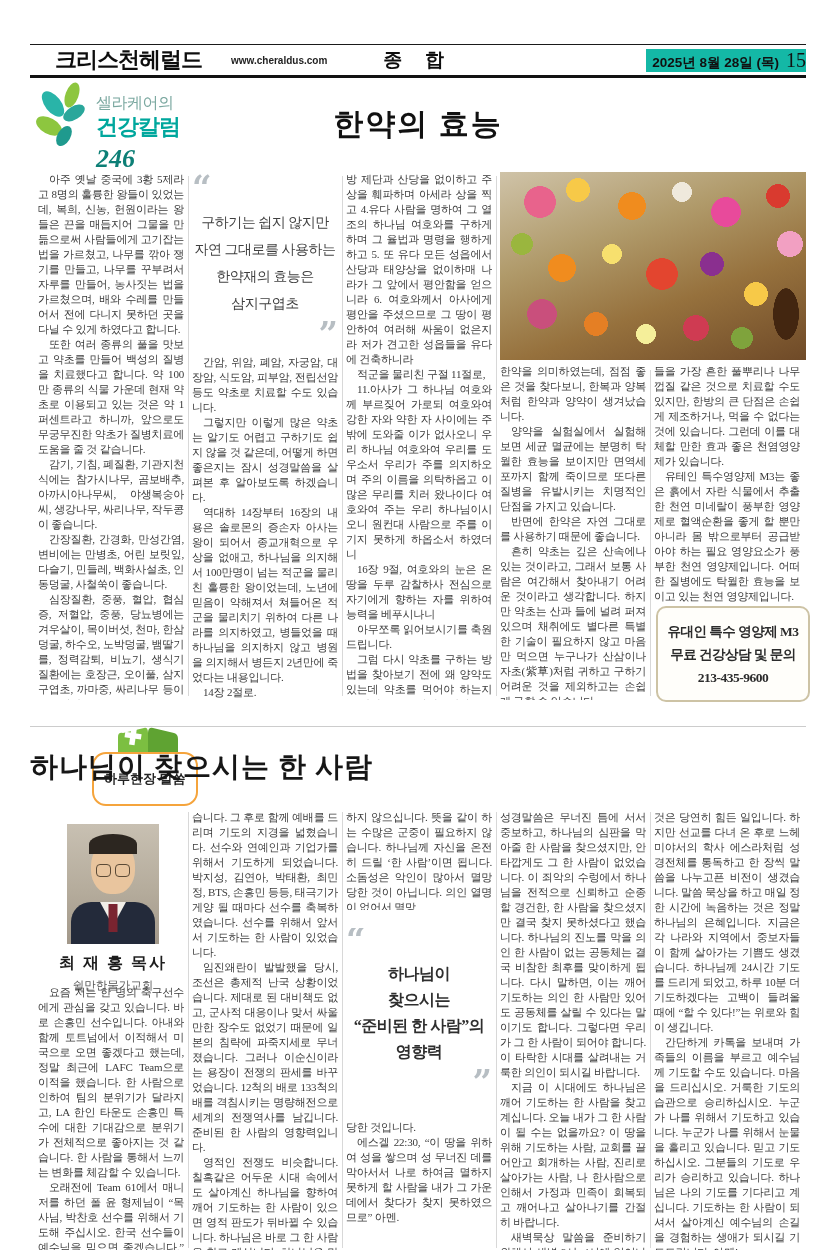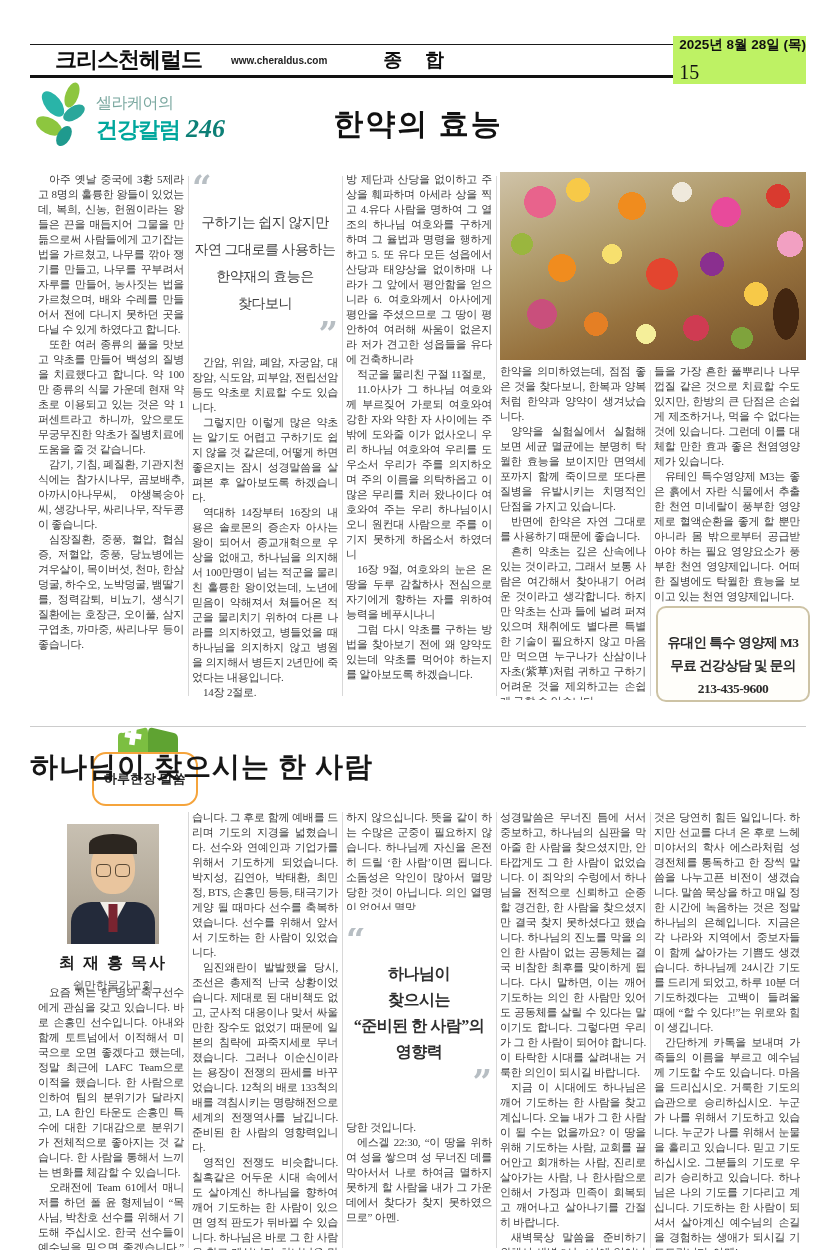--- a/index.html
+++ b/index.html
@@ -9,32 +9,32 @@
   
   .masthead{position:absolute;left:30px;top:44px;width:776px;height:30px;
             border-top:1px solid #1a1a1a;border-bottom:3px solid #111;
             display:flex;align-items:center;}
   .np-name{font-size:22px;font-weight:800;color:#0d0d0d;letter-spacing:-1px;
            font-family:Liberation Serif, serif;margin-left:25px;}
   .np-url{font-size:10px;font-weight:600;color:#222;margin-left:29px;
           font-family:"Liberation Sans","DejaVu Sans",sans-serif;}
   .np-section{position:absolute;left:0;right:0;text-align:center;font-size:19px;
               font-weight:800;letter-spacing:9px;color:#0d0d0d;}
-  .np-date-wrap{margin-left:auto;display:flex;align-items:baseline;gap:7px;z-index:2;background:#bef264;padding-left:6px;flex-direction:column;}
+  .np-date-wrap{margin-left:auto;display:flex;align-items:baseline;gap:7px;z-index:2;background:#14b8a6;padding-left:6px;}
   .np-date{font-size:13.5px;font-weight:700;color:#111;
            font-family:"Liberation Sans","DejaVu Sans",sans-serif;}
   .np-page{font-size:20px;color:#111;}
 
   
   .brand{position:absolute;left:34px;top:82px;width:230px;height:80px;}
   .brand svg{position:absolute;left:0;top:0;}
   .brand-text{position:absolute;left:62px;top:12px;line-height:1.1;}
   .brand-small{font-size:16px;color:#7ba8a0;letter-spacing:-0.5px;
                font-family:"Liberation Sans","DejaVu Sans",sans-serif;}
-  .brand-main-row{margin-top:3px;display:flex;align-items:baseline;gap:6px;}
+  .brand-main-row{margin-top:3px;display:flex;align-items:baseline;gap:6px;flex-direction:column;}
   .brand-main{font-size:22px;font-weight:800;color:#00a79d;letter-spacing:-1px;
               font-family:"Liberation Sans","DejaVu Sans",sans-serif;}
   .brand-no{font-size:26px;font-weight:700;font-style:italic;color:#0d7f76;}
 
   .h-title{position:absolute;left:30px;top:104px;width:776px;text-align:center;
            font-size:30px;font-weight:700;color:#111;letter-spacing:2px;}
 
   
   .col{position:absolute;width:146px;overflow:hidden;}
   .para{margin:0;font-size:11px;line-height:15px;text-align:justify;
@@ -72,21 +72,21 @@
       radial-gradient(circle 15px at 42px 142px,#c94f7c 98%,transparent),
       radial-gradient(circle 12px at 96px 152px,#e57f24 98%,transparent),
       radial-gradient(circle 10px at 146px 162px,#f5ef9a 98%,transparent),
       radial-gradient(circle 13px at 196px 156px,#cf3b52 98%,transparent),
       radial-gradient(circle 11px at 242px 166px,#7fa33c 98%,transparent),
       linear-gradient(160deg,#cfc3a8 0%,#b09a6a 35%,#96713d 65%,#6f4a28 100%);}
 
   
   .ad-box{position:absolute;left:656px;top:606px;width:150px;height:92px;
           border:2px solid #cdc3a5;border-radius:10px;background:#fffefa;
-          display:flex;align-items:flex-end;justify-content:center;}
+          display:flex;align-items:center;justify-content:center;}
   .ad-box-text{white-space:pre-line;text-align:center;font-size:13.5px;font-weight:700;
                line-height:23px;color:#2c2c2c;letter-spacing:-0.5px;}
 
   .sect-divider{position:absolute;left:30px;top:726px;width:776px;height:1px;background:#cccccc;}
 
   
   .badge-wrap{position:absolute;left:92px;top:724px;width:120px;height:64px;}
   .badge-wrap svg{position:absolute;left:16px;top:0;}
   .badge{position:absolute;left:0;top:28px;border:2px solid #f5a43c;border-radius:14px;
          background:#fff;padding:16px 10px;font-size:13px;font-weight:700;color:#222;
@@ -153,45 +153,47 @@
 
   <div class="vrule" style="left:188px;top:176px;height:520px;"></div>
   <div class="vrule" style="left:342px;top:176px;height:520px;"></div>
   <div class="vrule" style="left:496px;top:176px;height:520px;"></div>
   <div class="vrule" style="left:650px;top:370px;height:326px;"></div>
 
   <div class="col" style="left:38px;top:172px;height:528px;">
       <p class="para">아주 옛날 중국에 3황 5제라고 8명의 훌륭한 왕들이 있었는데, 복희, 신농, 헌원이라는 왕들은 끈을 매듭지어 그물을 만듦으로써 사람들에게 고기잡는 법을 가르쳤고, 나무를 깎아 쟁기를 만들고, 나무를 꾸부려서 자루를 만들어, 농사짓는 법을 가르쳤으며, 배와 수레를 만들어서 전에 다니지 못하던 곳을 다닐 수 있게 하였다고 합니다.</p>
       <p class="para">또한 여러 종류의 풀을 맛보고 약초를 만들어 백성의 질병을 치료했다고 합니다. 약 100만 종류의 식물 가운데 현재 약초로 이용되고 있는 것은 약 1퍼센트라고 하니까, 앞으로도 무궁무진한 약초가 질병치료에 도움을 줄 것 같습니다.</p>
       <p class="para">감기, 기침, 폐질환, 기관지천식에는 참가시나무, 곰보배추, 아까시아나무씨, 야생복숭아씨, 생강나무, 싸리나무, 작두콩이 좋습니다.</p>
+      <p class="para">간장질환, 간경화, 만성간염, 변비에는 만병초, 어린 보릿잎, 다슬기, 민들레, 백화사설초, 인동덩굴, 사철쑥이 좋습니다.</p>
       <p class="para">심장질환, 중풍, 혈압, 협심증, 저혈압, 중풍, 당뇨병에는 겨우살이, 목이버섯, 천마, 한삼덩굴, 하수오, 노박덩굴, 뱀딸기를, 정력감퇴, 비뇨기, 생식기 질환에는 호장근, 오이풀, 삼지구엽초, 까마중, 싸리나무 등이 좋습니다.</p>
     </div>
 
   <div class="col" style="left:192px;top:172px;height:528px;">
     <div class="quote-block">
       <span class="qmark">“</span>
       <div class="quote-text">구하기는 쉽지 않지만
 자연 그대로를 사용하는
 한약재의 효능은
-찾다보니</div>
+삼지구엽초</div>
       <span class="qmark close">”</span>
     </div>
     <div>
         <p class="para">간암, 위암, 폐암, 자궁암, 대장암, 식도암, 피부암, 전립선암 등도 약초로 치료할 수도 있습니다.</p>
         <p class="para">그렇지만 이렇게 많은 약초는 알기도 어렵고 구하기도 쉽지 않을 것 같은데, 어떻게 하면 좋은지는 잠시 성경말씀을 살펴본 후 알아보도록 하겠습니다.</p>
         <p class="para">역대하 14장부터 16장의 내용은 솔로몬의 증손자 아사는 왕이 되어서 종교개혁으로 우상을 없애고, 하나님을 의지해서 100만명이 넘는 적군을 물리친 훌륭한 왕이었는데, 노년에 믿음이 약해져서 쳐들어온 적군을 물리치기 위하여 다른 나라를 의지하였고, 병들었을 때 하나님을 의지하지 않고 병원을 의지해서 병든지 2년만에 죽었다는 내용입니다.</p>
         <p class="para">14장 2절로.</p>
       </div>
   </div>
 
   <div class="col cont" style="left:346px;top:172px;height:528px;">
       <p class="para">방 제단과 산당을 없이하고 주상을 훼파하며 아세라 상을 찍고 4.유다 사람을 명하여 그 열조의 하나님 여호와를 구하게 하며 그 율법과 명령을 행하게 하고 5. 또 유다 모든 성읍에서 산당과 태양상을 없이하매 나라가 그 앞에서 평안함을 얻으니라 6. 여호와께서 아사에게 평안을 주셨으므로 그 땅이 평안하여 여러해 싸움이 없은지라 저가 견고한 성읍들을 유다에 건축하니라</p>
       <p class="para">적군을 물리친 구절 11절로,</p>
       <p class="para">11.아사가 그 하나님 여호와께 부르짖어 가로되 여호와여 강한 자와 약한 자 사이에는 주밖에 도와줄 이가 없사오니 우리 하나님 여호와여 우리를 도우소서 우리가 주를 의지하오며 주의 이름을 의탁하옵고 이 많은 무리를 치러 왔나이다 여호와여 주는 우리 하나님이시오니 원컨대 사람으로 주를 이기지 못하게 하옵소서 하였더니</p>
       <p class="para">16장 9절, 여호와의 눈은 온 땅을 두루 감찰하사 전심으로 자기에게 향하는 자를 위하여 능력을 베푸시나니</p>
+      <p class="para">아무쪼록 읽어보시기를 축원드립니다.</p>
       <p class="para">그럼 다시 약초를 구하는 방법을 찾아보기 전에 왜 양약도 있는데 약초를 먹어야 하는지를 알아보도록 하겠습니다.</p>
     </div>
 
   <div class="herb-photo"></div>
 
   <div class="col cont" style="left:500px;top:364px;height:336px;">
       <p class="para">한약을 의미하였는데, 점점 좋은 것을 찾다보니, 한복과 양복처럼 한약과 양약이 생겨났습니다.</p>
       <p class="para">양약을 실험실에서 실험해 보면 세균 멸균에는 분명히 탁월한 효능을 보이지만 면역세포까지 함께 죽이므로 또다른 질병을 유발시키는 치명적인 단점을 가지고 있습니다.</p>
       <p class="para">반면에 한약은 자연 그대로를 사용하기 때문에 좋습니다.</p>
       <p class="para">흔히 약초는 깊은 산속에나 있는 것이라고, 그래서 보통 사람은 여간해서 찾아내기 어려운 것이라고 생각합니다. 하지만 약초는 산과 들에 널려 퍼져 있으며 채취에도 별다른 특별한 기술이 필요하지 않고 마음만 먹으면 누구나가 산삼이나 자초(紫草)처럼 귀하고 구하기 어려운 것을 제외하고는 손쉽게 구할 수 있습니다.</p>

